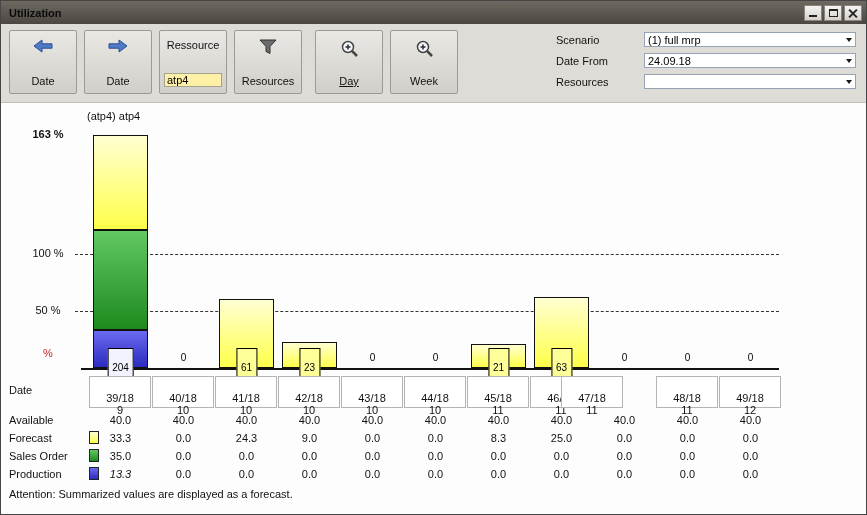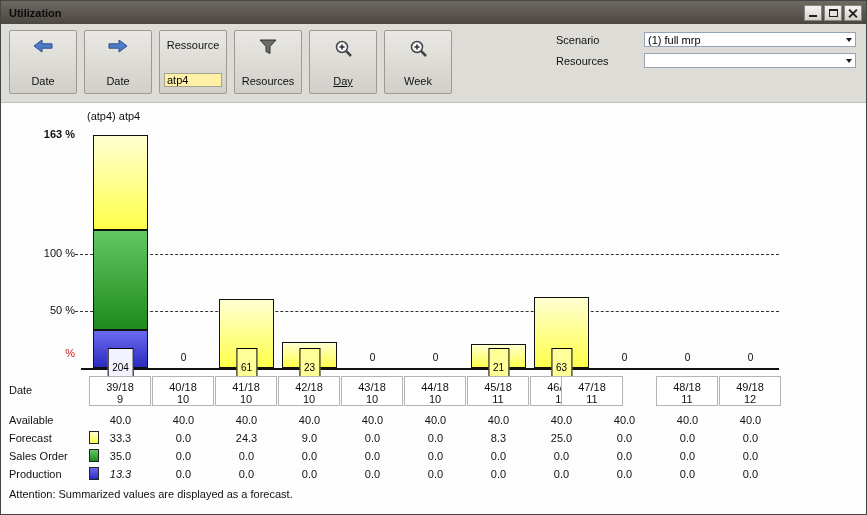--- a/index.html
+++ b/index.html
@@ -11,43 +11,43 @@
   .wbtn{width:18px;height:16px;background:linear-gradient(#f6f5f3,#d5d2cc);border:1px solid #88857f;display:flex;align-items:center;justify-content:center;box-sizing:border-box;cursor:pointer;}
   .ic-min{width:8px;height:2px;background:#222;margin-top:7px;}
   .ic-max{width:9px;height:8px;border:1px solid #222;border-top-width:2px;box-sizing:border-box;}
   .ic-close{position:relative;width:10px;height:10px;}
   .ic-close::before,.ic-close::after{content:"";position:absolute;left:4px;top:0;width:2px;height:11px;background:#222;}
   .ic-close::before{transform:rotate(45deg);}
   .ic-close::after{transform:rotate(-45deg);}
   
   .toolbar{position:absolute;top:23px;left:0;right:0;height:79px;background:#dedcd7;border-bottom:1px solid #c2c0bb;display:flex;align-items:flex-start;padding:6px 10px 0 8px;box-sizing:border-box;}
   .tbtn{width:68px;height:64px;background:linear-gradient(#eae8e4,#d1cfc9);border:1px solid #9c9a94;border-radius:2px;margin-right:7px;display:flex;flex-direction:column;align-items:center;justify-content:space-between;padding:8px 2px 6px;box-sizing:border-box;font-size:11px;color:#111;cursor:pointer;}
-  .tbtn.grp{text-decoration:underline;}
+  .tbtn.grp{margin-left:6px;text-decoration:underline;}
   .tlabel{font-size:11px;color:#111;}
   .res-input{width:58px;height:14px;background:#fff0a8;border:1px solid #a6a48f;font-size:11px;font-family:"Liberation Sans",sans-serif;padding:0 2px;box-sizing:border-box;}
   
   .form{margin-left:auto;display:flex;flex-direction:column;gap:6px;width:300px;padding-top:2px;}
   .frow{display:flex;align-items:center;height:15px;}
   .flabel{font-size:11px;width:88px;color:#111;flex:none;}
   .ffield{flex:1;height:15px;background:#fff;border:1px solid #95a3b5;position:relative;display:flex;align-items:center;padding:0 14px 0 3px;box-sizing:border-box;cursor:pointer;}
   .fvalue{font-size:11px;white-space:nowrap;overflow:hidden;}
   .dropdown-arrow{position:absolute;right:3px;top:5px;width:0;height:0;border-left:3.5px solid transparent;border-right:3.5px solid transparent;border-top:4.5px solid #1a1a1a;}
   
   .content{position:absolute;top:102px;left:0;right:0;bottom:0;background:#fdfdfd;}
   #chart-layer,#table-layer{position:absolute;inset:0;}
   .chart-title{position:absolute;left:86px;top:7px;font-size:11px;color:#111;}
   .gridline{position:absolute;height:0;border-top:1px dashed #333;}
   .baseline{position:absolute;height:0;border-top:2px solid #111;}
-  .ytick{position:absolute;left:20px;width:54px;text-align:right;font-size:11px;color:#111;}
+  .ytick{position:absolute;left:20px;width:54px;text-align:center;font-size:11px;color:#111;}
   .ytick.bold{font-weight:bold;}
   .ytick.red{color:#cc2222;}
   .bar-seg{position:absolute;border:1px solid #111;box-sizing:border-box;}
   .bar-val{position:absolute;transform:translateX(-50%);font-size:10px;color:#000;height:12px;line-height:12px;}
   .bar-val.box{border:1px solid #000;background:#ffff99;padding:12px 4px;height:14px;line-height:14px;}
-  .date-cell{position:absolute;width:62px;height:30px;background:#fff;border:1px solid #b4b4b4;box-sizing:border-box;text-align:center;font-size:11px;color:#111;display:flex;flex-direction:column;justify-content:space-between;padding:4px 0;}
+  .date-cell{position:absolute;width:62px;height:30px;background:#fff;border:1px solid #b4b4b4;box-sizing:border-box;text-align:center;font-size:11px;color:#111;display:flex;flex-direction:column;justify-content:space-between;padding:15px 0;}
   .row-label{position:absolute;left:8px;font-size:11px;color:#111;height:14px;line-height:14px;}
   .cell-val{position:absolute;width:63px;text-align:center;font-size:11px;color:#111;height:14px;line-height:14px;}
   .swatch{position:absolute;width:10px;height:13px;border:1px solid #222;box-sizing:border-box;}
   .attention{position:absolute;left:8px;top:385px;font-size:11px;color:#111;}
 </style>
 </head>
 <body>
 
 <div class="window">
 
@@ -106,20 +106,27 @@
           <line x1="8" y1="5.5" x2="8" y2="10.5" stroke="#333" stroke-width="1.6"></line>
         </svg>
       <span class="tlabel">Week</span>
     </div>
 
     <div class="form">
       <div class="frow">
         <span class="flabel">Scenario</span>
         <div class="ffield">
           <span class="fvalue">(1) full mrp</span>
+          <span class="dropdown-arrow"></span>
+        </div>
+      </div>
+      <div class="frow">
+        <span class="flabel">Date From</span>
+        <div class="ffield">
+          <span class="fvalue">24.09.18</span>
           <span class="dropdown-arrow"></span>
         </div>
       </div>
       <div class="frow">
         <span class="flabel">Resources</span>
         <div class="ffield">
           <span class="fvalue"></span>
           <span class="dropdown-arrow"></span>
         </div>
       </div>

